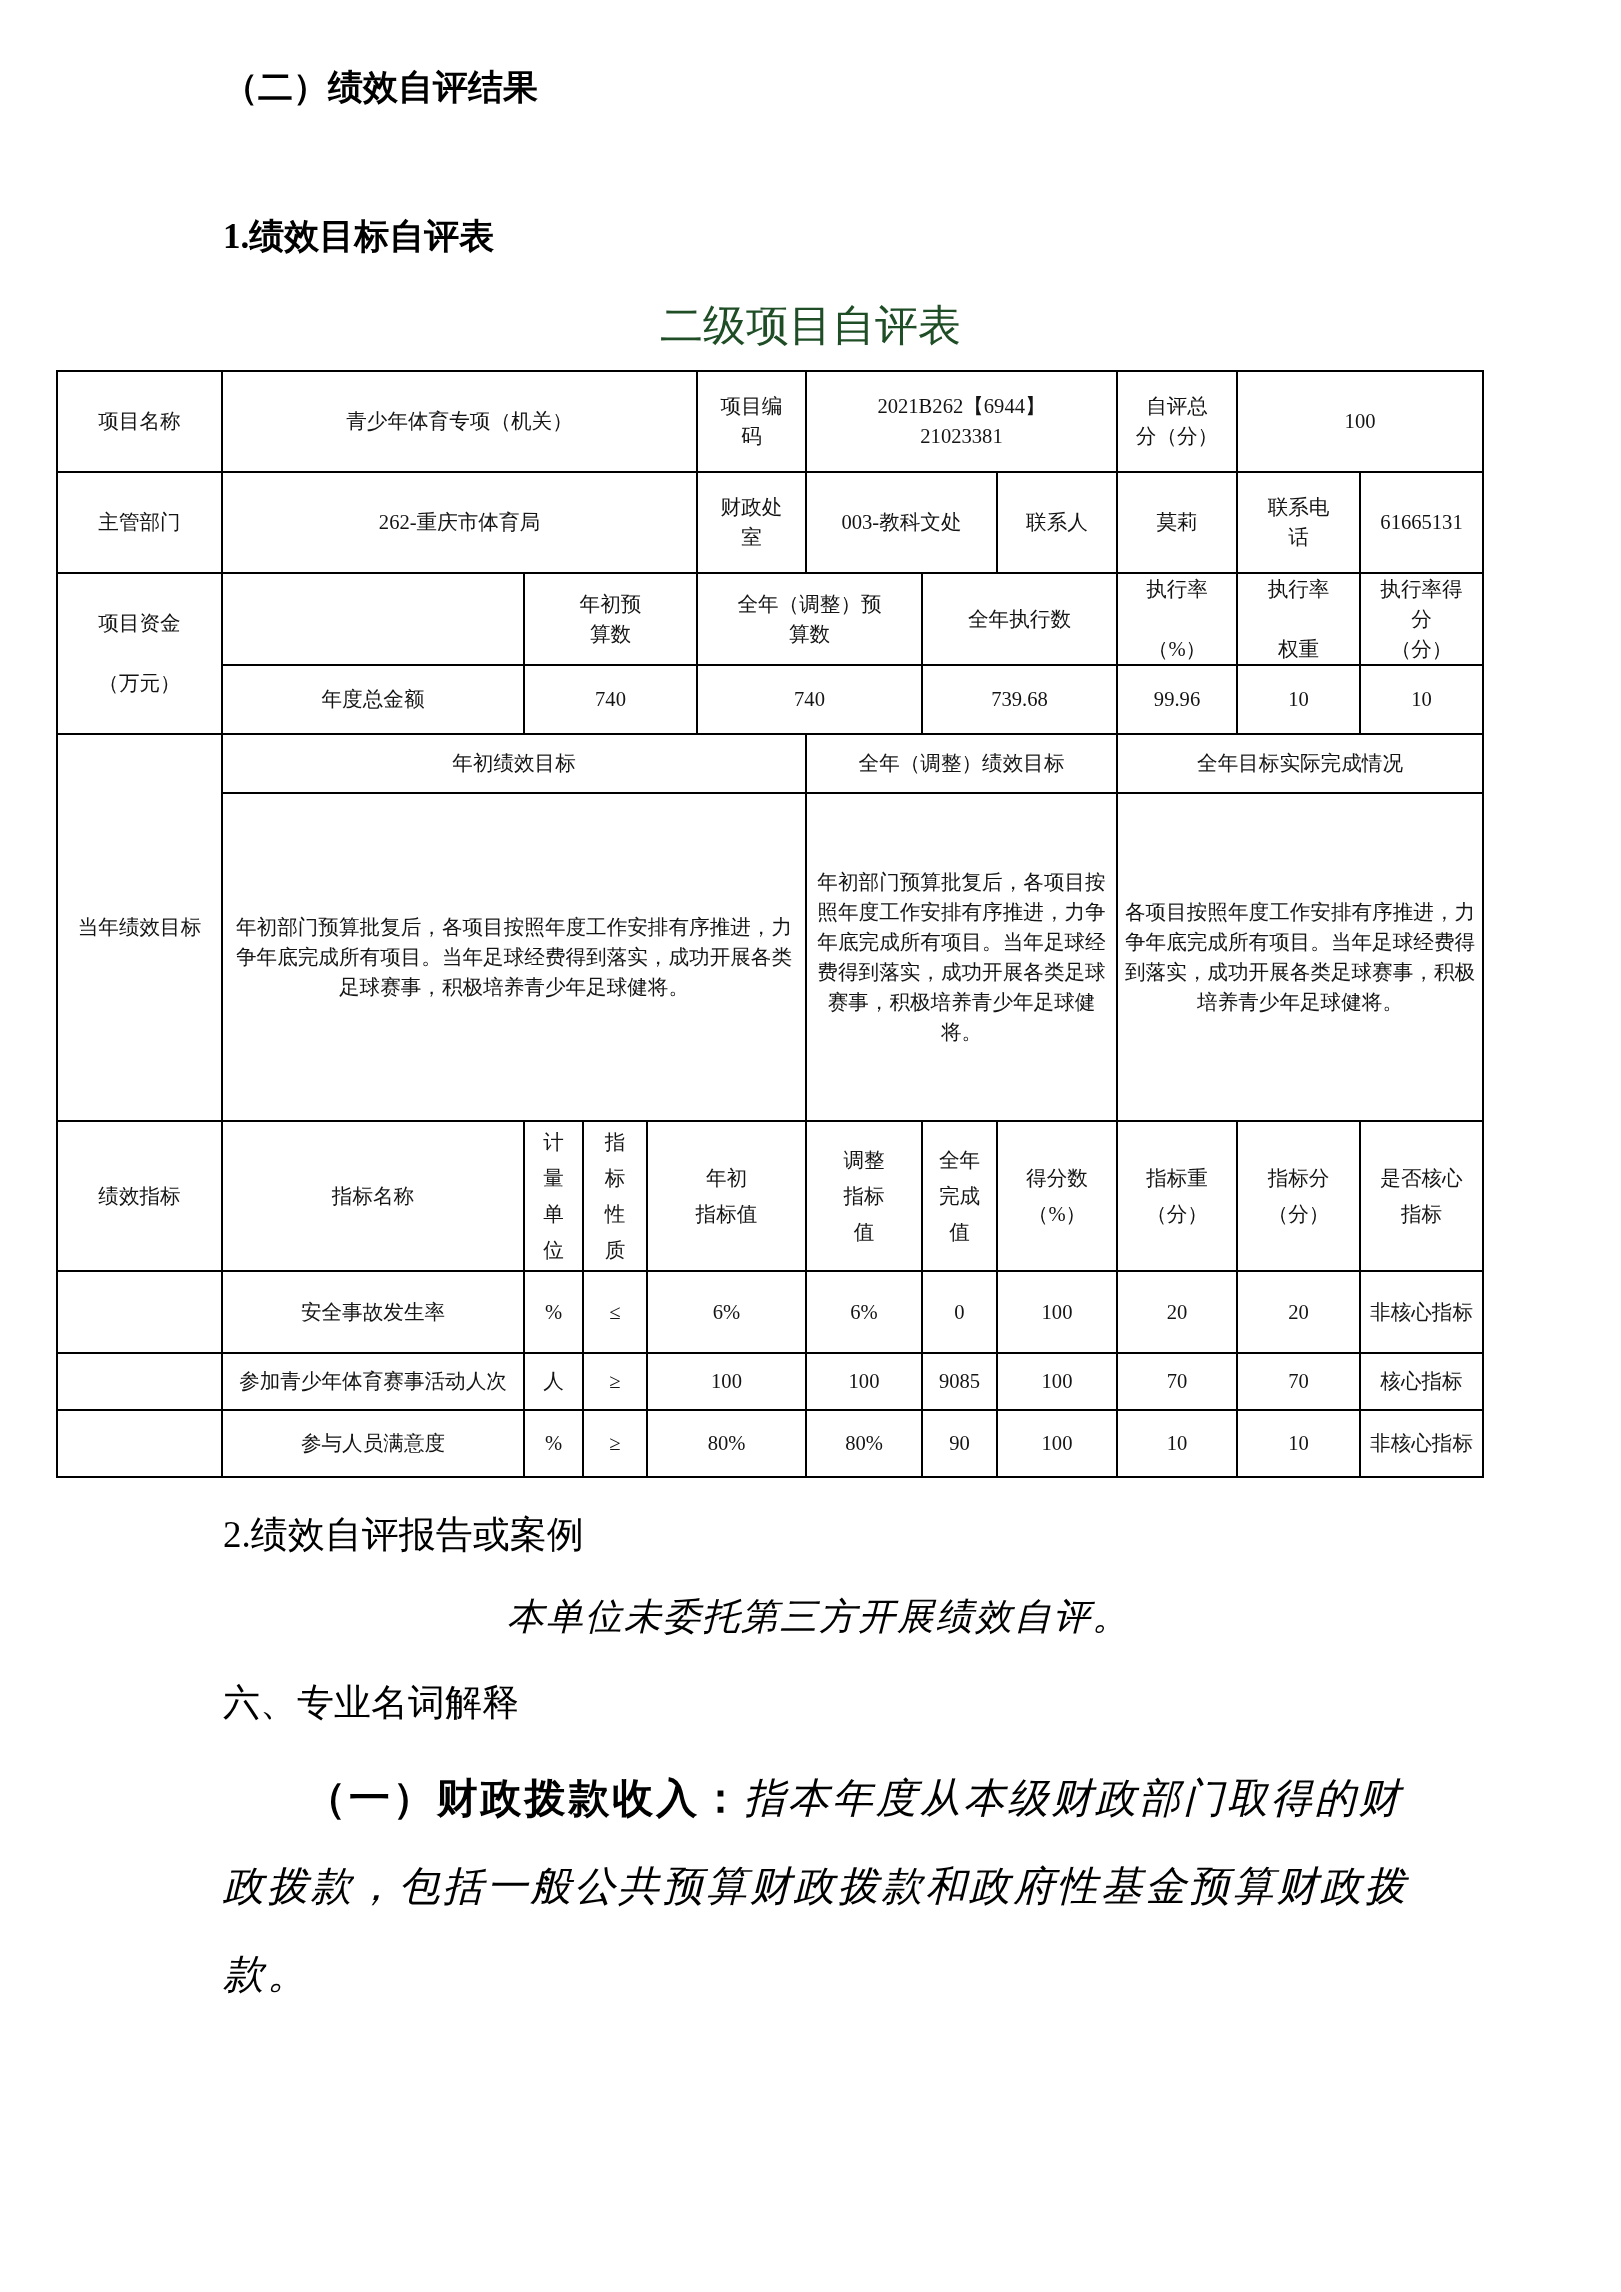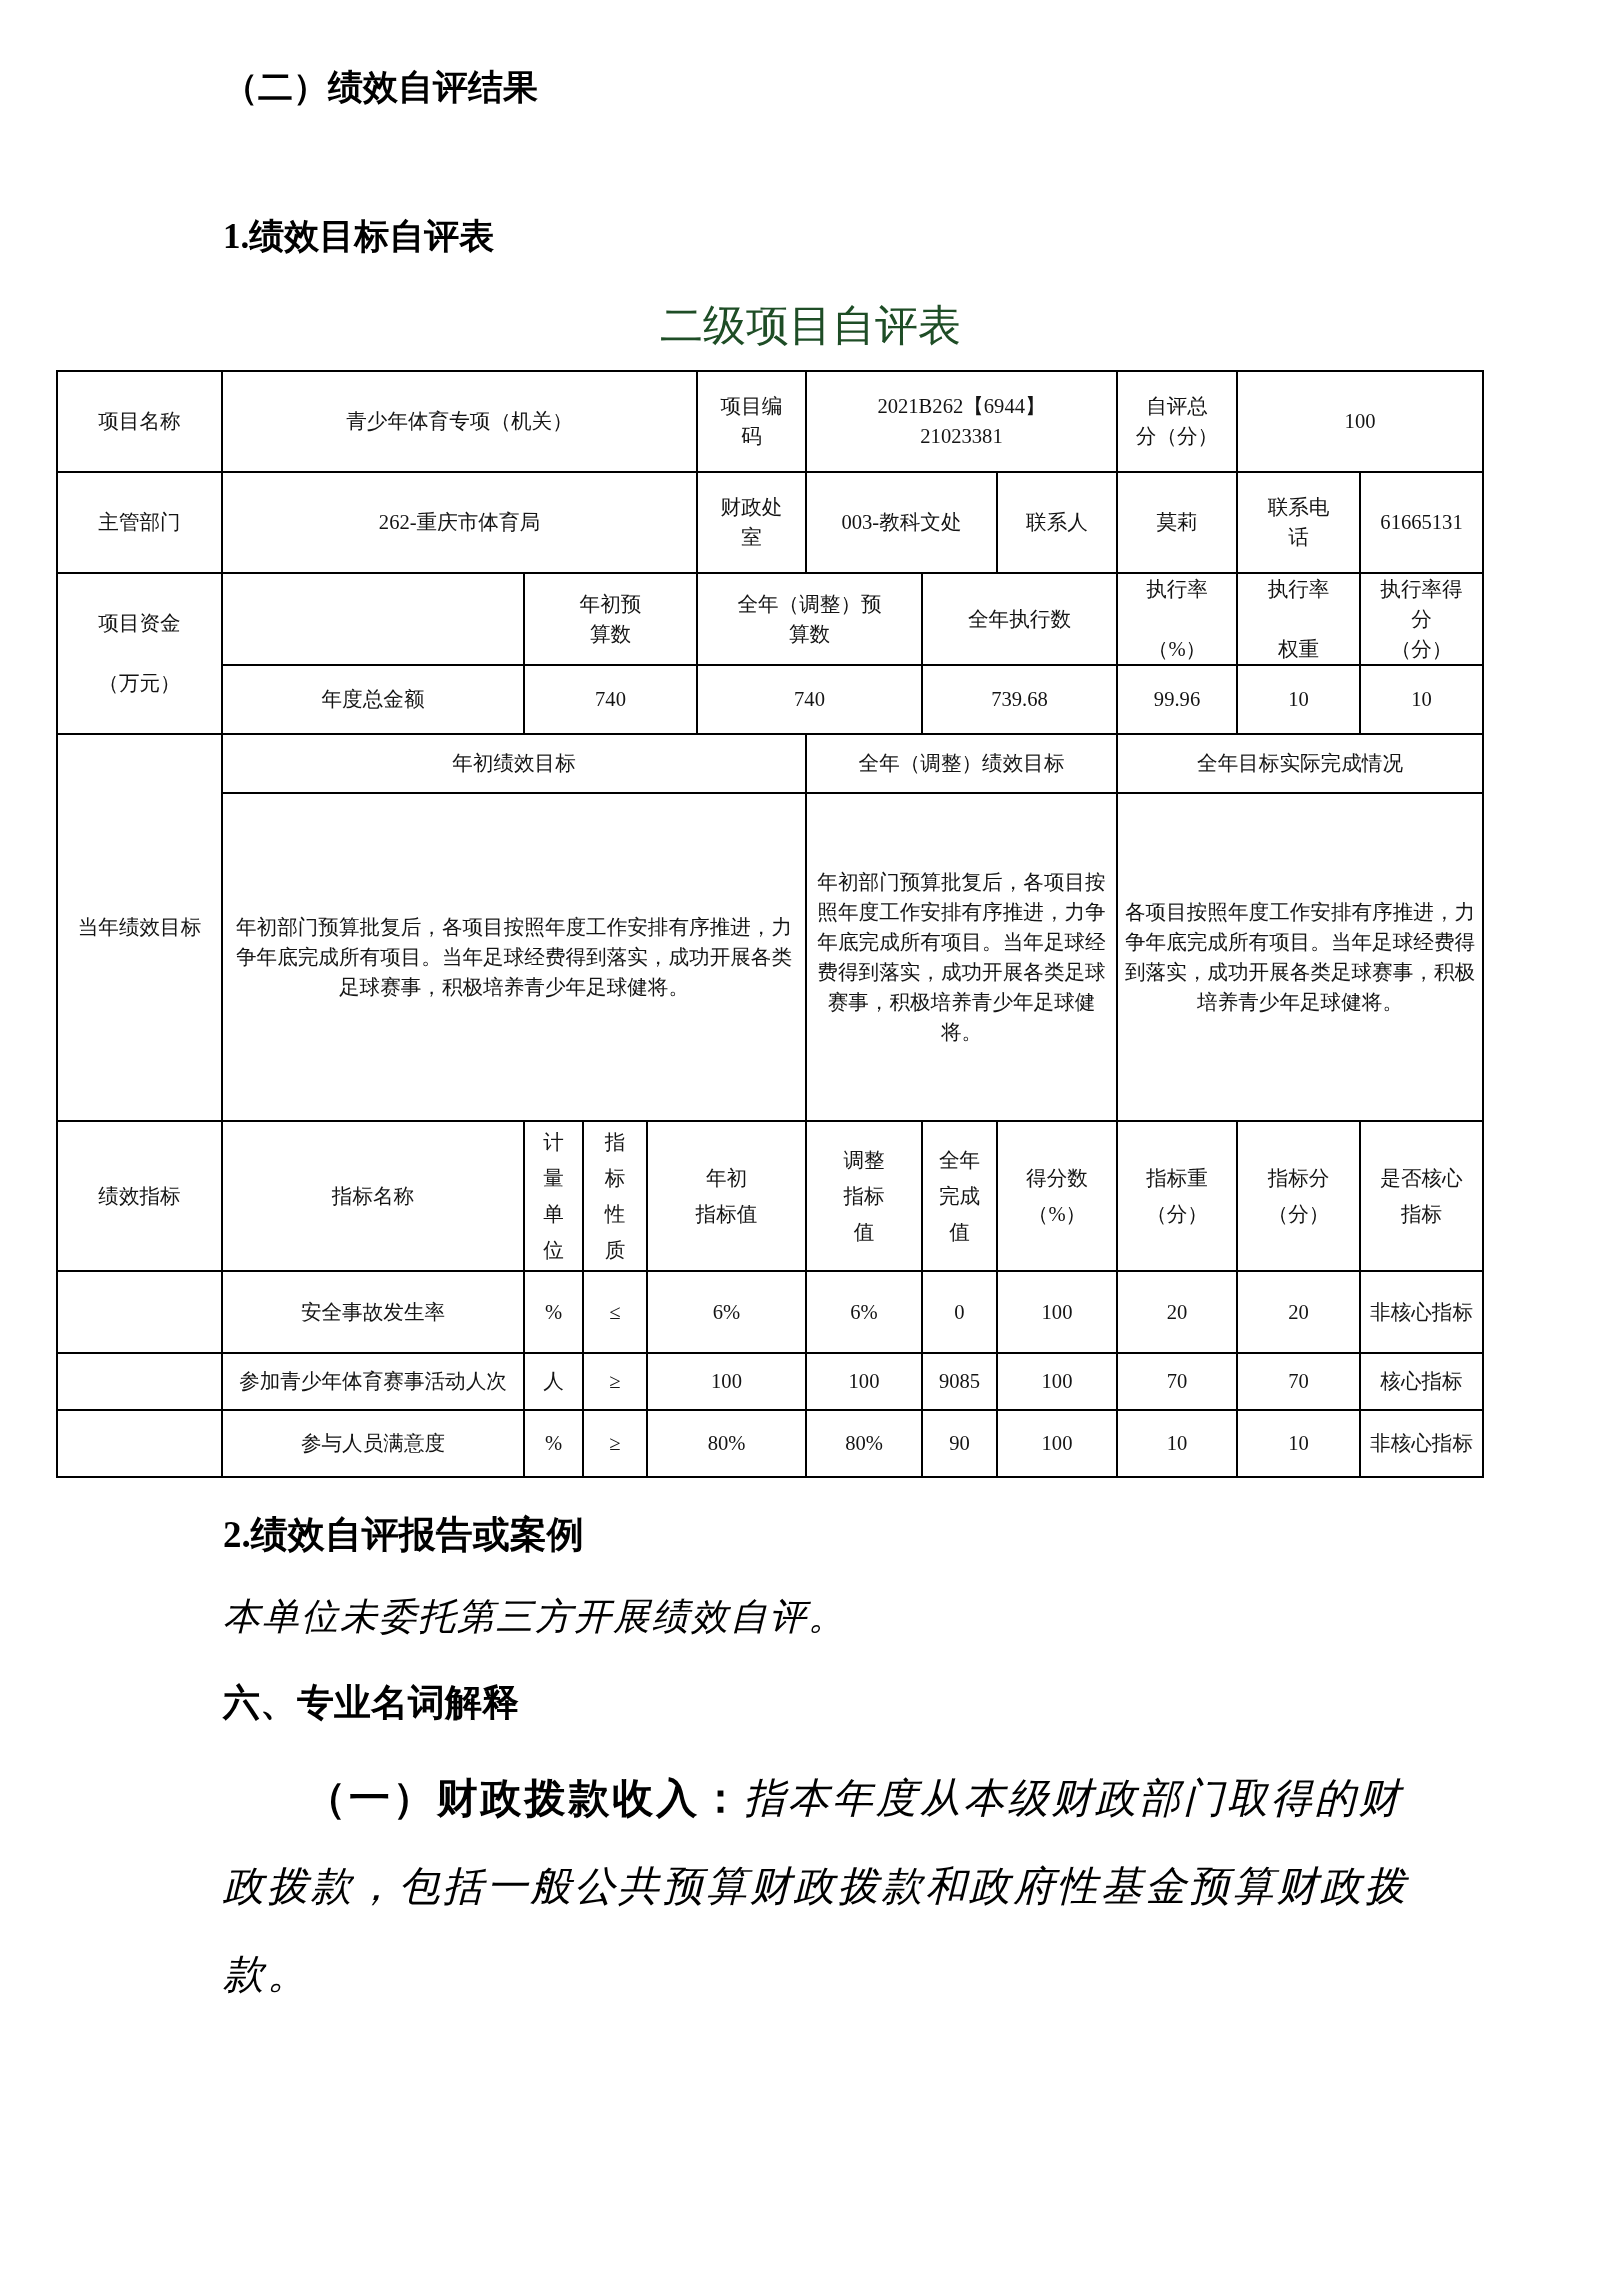--- a/index.html
+++ b/index.html
@@ -65,31 +65,32 @@
   td.goal-label { padding: 0 24.5px; }
   td.goal-text { line-height: 46px; }
   td.goal-a { padding: 0 44px; }
   td.goal-b { padding: 0 37px; }
   td.goal-c { padding: 0 41px; }
   tr.r7 td { line-height: 36px; }
   td.ind-label { vertical-align: bottom; padding-bottom: 21.6px; line-height: 30px; }
   .h-section {
     margin: 29px 0 0 223px;
     font-size: 37px;
-    font-weight: bold;
+    font-weight: normal;
     line-height: 55px;
     color: #000;
   }
   .para-kai {
     margin: 25.5px 206px 0 223px;
     font-size: 37px;
     line-height: 59px;
     font-style: italic;
     letter-spacing: 2px;
     color: #000;
+    text-align: center;
   }
   .para-def {
     margin: 23.5px 202px 0 223px;
     font-size: 41px;
     line-height: 88px;
     letter-spacing: 2.9px;
     text-indent: 2em;
     color: #000;
   }
   .para-def .lead { font-weight: bold; font-style: normal; }

